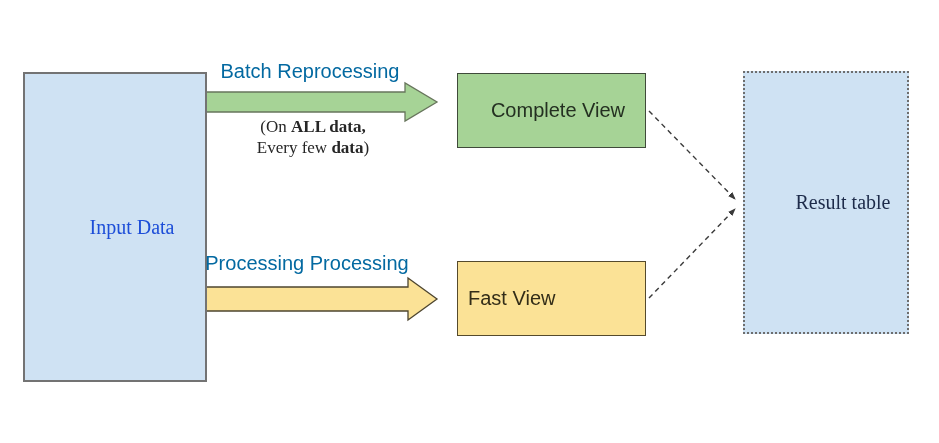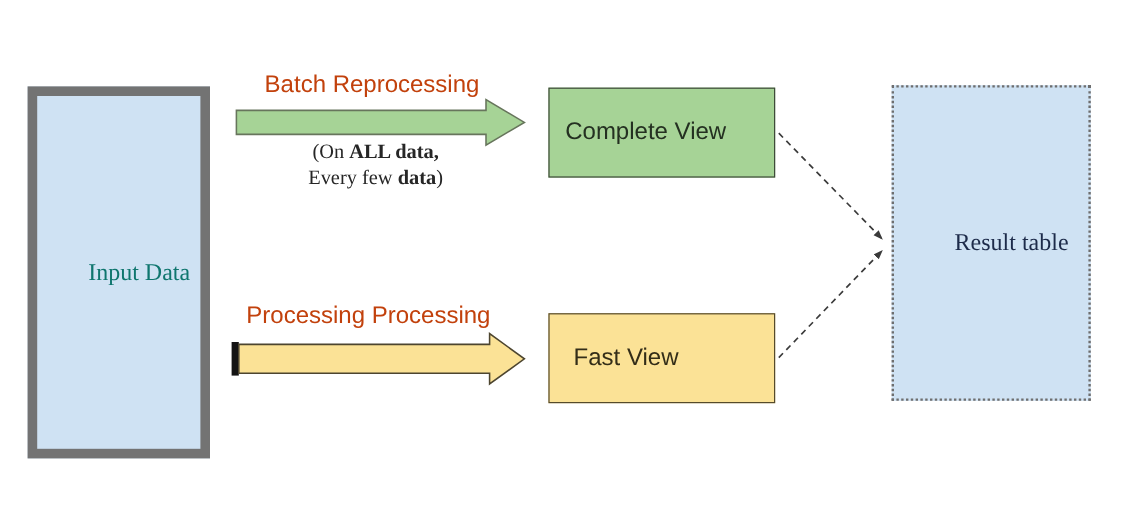--- a/index.html
+++ b/index.html
@@ -24,62 +24,63 @@
   }
   .box {
     position: absolute;
     box-sizing: border-box;
     display: flex;
     align-items: center;
     padding-left: 34px;
   }
   .box-input {
     left: 23px; top: 72px;
-    width: 152px; height: 310px;
+    width: 184px; height: 310px;
     background: #cfe2f3;
-    border: 8px solid #737373;
+    border: 2px solid #737373;
     justify-content: center;
     font-family: "Liberation Serif", serif;
     font-size: 20px;
-    color: #0f766e;
+    color: #1d4ed8;
   }
   .box-complete {
     left: 457px; top: 73px;
     width: 189px; height: 75px;
     background: #a6d396;
     border: 1.5px solid #3f4a3a;
     padding-left: 13px;
     font-size: 20px;
     color: #243021;
+    justify-content: center;
   }
   .box-fast {
     left: 457px; top: 261px;
     width: 189px; height: 75px;
     background: #fbe296;
     border: 1.5px solid #554a2c;
-    padding-left: 20px;
+    padding-left: 10px;
     font-size: 20px;
     color: #332d18;
   }
   .box-result {
     left: 743px; top: 71px;
     width: 166px; height: 263px;
     background: #cfe2f3;
     border: 2px dotted #6e6e6e;
     justify-content: center;
     font-family: "Liberation Serif", serif;
     font-size: 20px;
     color: #1d2b4a;
   }
   .flow-title {
     position: absolute;
     transform: translateX(-50%);
     font-size: 20px;
     line-height: 23px;
-    color: #c2410c;
+    color: #0369a1;
     white-space: nowrap;
     text-align: center;
   }
   .flow-title-batch { left: 310px; top: 60px; }
   .flow-title-incr  { left: 307px; top: 252px; }
   .flow-note {
     position: absolute;
     transform: translateX(-50%);
     font-family: "Liberation Serif", serif;
     font-size: 17px;

